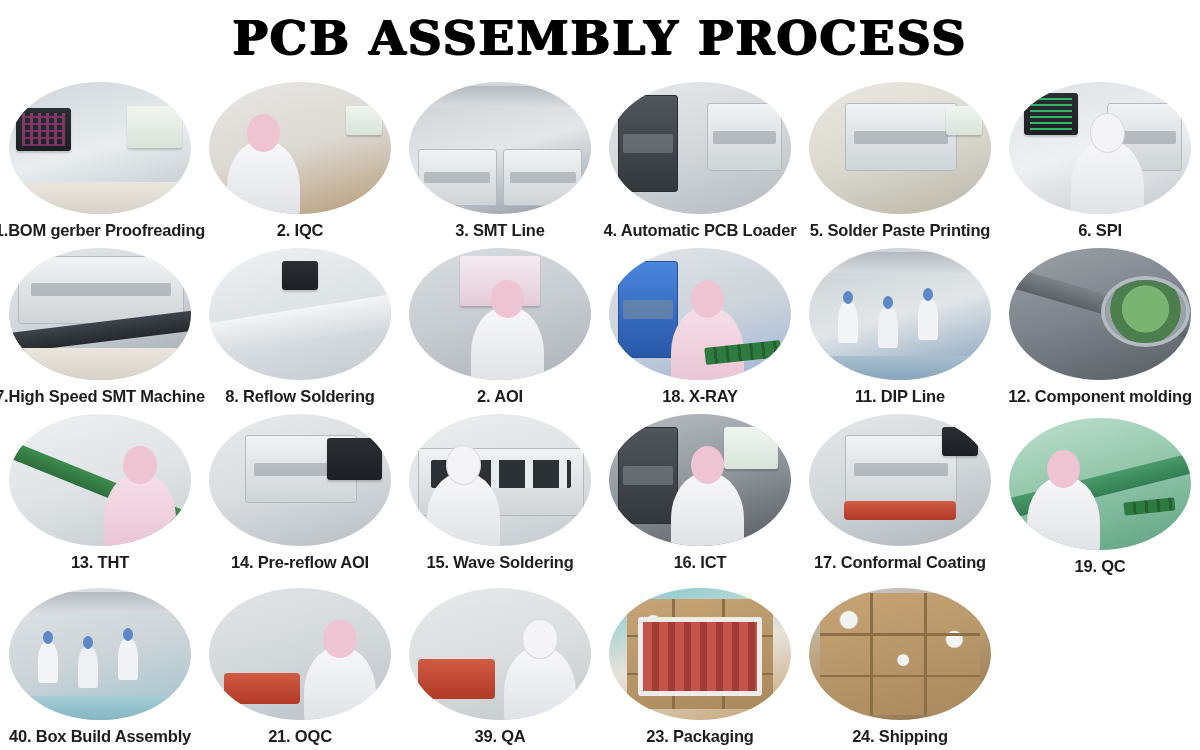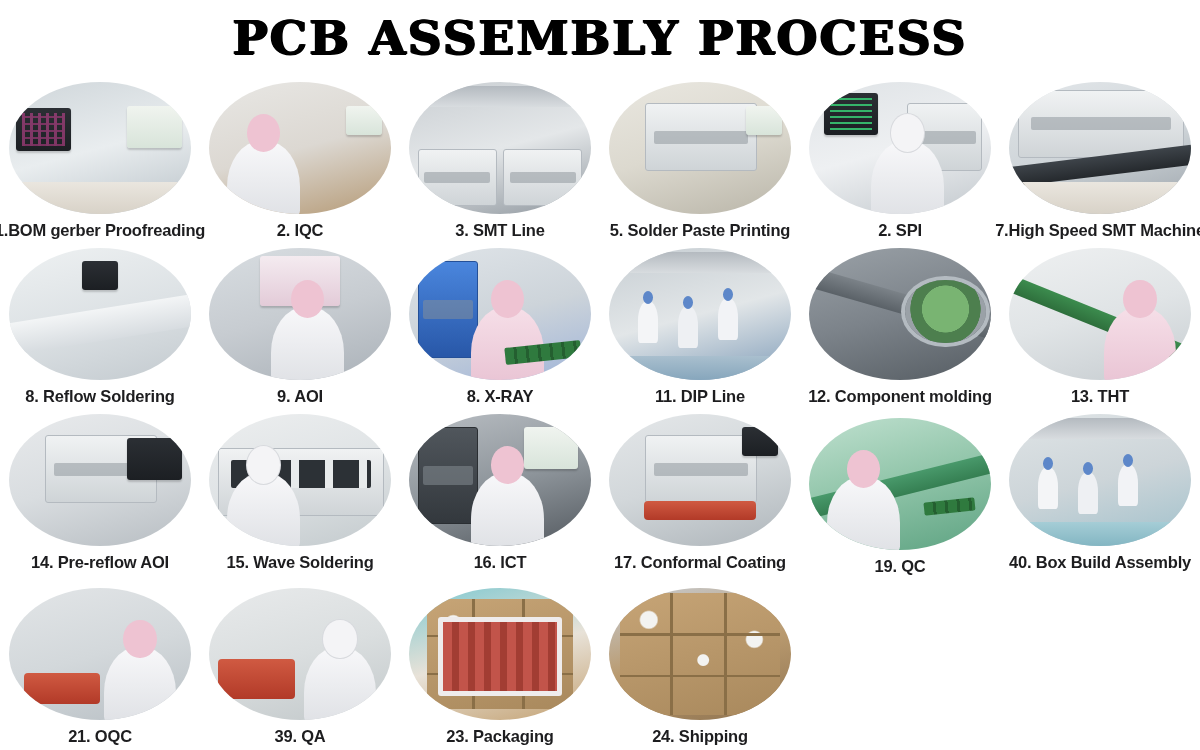--- a/index.html
+++ b/index.html
@@ -159,33 +159,40 @@
   </figure>
       <figure class="card" style="margin:0">
     <div class="ph" role="img" aria-label="SMT production line machines on factory floor" style="background: linear-gradient(165deg, rgb(201, 206, 210), rgb(228, 231, 233), rgb(143, 151, 158));">
           <div class="s-band ceiling"></div>
           <div class="s-machine at-bl"></div>
           <div class="s-machine at-br"></div>
         </div>
     <figcaption class="cap">3. SMT Line</figcaption>
   </figure>
       <figure class="card" style="margin:0">
+    <div class="ph" role="img" aria-label="automatic PCB magazine loader machine" style="background: linear-gradient(165deg, rgb(230, 233, 234), rgb(211, 215, 218), rgb(180, 186, 192));">
+          <div class="s-machine tall dark at-l"></div>
+          <div class="s-machine at-r2"></div>
+        </div>
+    <figcaption class="cap">4. Automatic PCB Loader</figcaption>
+  </figure>
+      <figure class="card" style="margin:0">
     <div class="ph" role="img" aria-label="GKG solder paste printer with side monitor" style="background: linear-gradient(165deg, rgb(233, 231, 224), rgb(220, 217, 207), rgb(185, 181, 168));">
           <div class="s-machine"></div>
           <div class="s-monitor light small at-mr"></div>
         </div>
     <figcaption class="cap">5. Solder Paste Printing</figcaption>
   </figure>
       <figure class="card" style="margin:0">
     <div class="ph" role="img" aria-label="operator in white coat at solder paste inspection machine" style="background: linear-gradient(165deg, rgb(223, 227, 230), rgb(238, 240, 242), rgb(194, 200, 205));">
           <div class="s-monitor telem at-tl"></div>
           <div class="s-machine at-r2"></div>
           <div class="s-person cap-white big"></div>
         </div>
-    <figcaption class="cap">2. SPI</figcaption>
+    <figcaption class="cap">6. SPI</figcaption>
   </figure>
       <figure class="card" style="margin:0">
     <div class="ph" role="img" aria-label="high speed SMT pick and place machine with feeder bank" style="background: linear-gradient(165deg, rgb(226, 230, 233), rgb(207, 213, 217), rgb(154, 162, 169));">
           <div class="s-machine wide at-t"></div>
           <div class="s-band dark"></div>
           <div class="s-band desk"></div>
         </div>
     <figcaption class="cap">7.High Speed SMT Machine</figcaption>
   </figure>
       <figure class="card" style="margin:0">
@@ -193,29 +200,29 @@
           <div class="s-band oven"></div>
           <div class="s-monitor small at-tc"></div>
         </div>
     <figcaption class="cap">8. Reflow Soldering</figcaption>
   </figure>
       <figure class="card" style="margin:0">
     <div class="ph" role="img" aria-label="operator in pink cap at automated optical inspection screen" style="background: linear-gradient(165deg, rgb(216, 221, 225), rgb(199, 204, 209), rgb(170, 177, 184));">
           <div class="s-monitor aoiscreen at-tcb"></div>
           <div class="s-person cap-pink big"></div>
         </div>
-    <figcaption class="cap">9. AOI</figcaption>
+    <figcaption class="cap">2. AOI</figcaption>
   </figure>
       <figure class="card" style="margin:0">
     <div class="ph" role="img" aria-label="operator at blue X-Ray View X5000 machine with rack of green PCBs" style="background: linear-gradient(165deg, rgb(223, 228, 232), rgb(205, 212, 218), rgb(159, 180, 216));">
           <div class="s-machine blue tall at-l"></div>
           <div class="s-person coat-pink cap-pink big"></div>
           <div class="s-pcb"></div>
         </div>
-    <figcaption class="cap">8. X-RAY</figcaption>
+    <figcaption class="cap">18. X-RAY</figcaption>
   </figure>
       <figure class="card" style="margin:0">
     <div class="ph" role="img" aria-label="workers in blue caps seated along DIP insertion line" style="background: linear-gradient(165deg, rgb(198, 205, 210), rgb(226, 230, 232), rgb(127, 156, 184));">
           <div class="s-band ceiling"></div>
           <div class="s-workers cap-blue"></div>
           <div class="s-band floor"></div>
         </div>
     <figcaption class="cap">11. DIP Line</figcaption>
   </figure>
       <figure class="card" style="margin:0">

